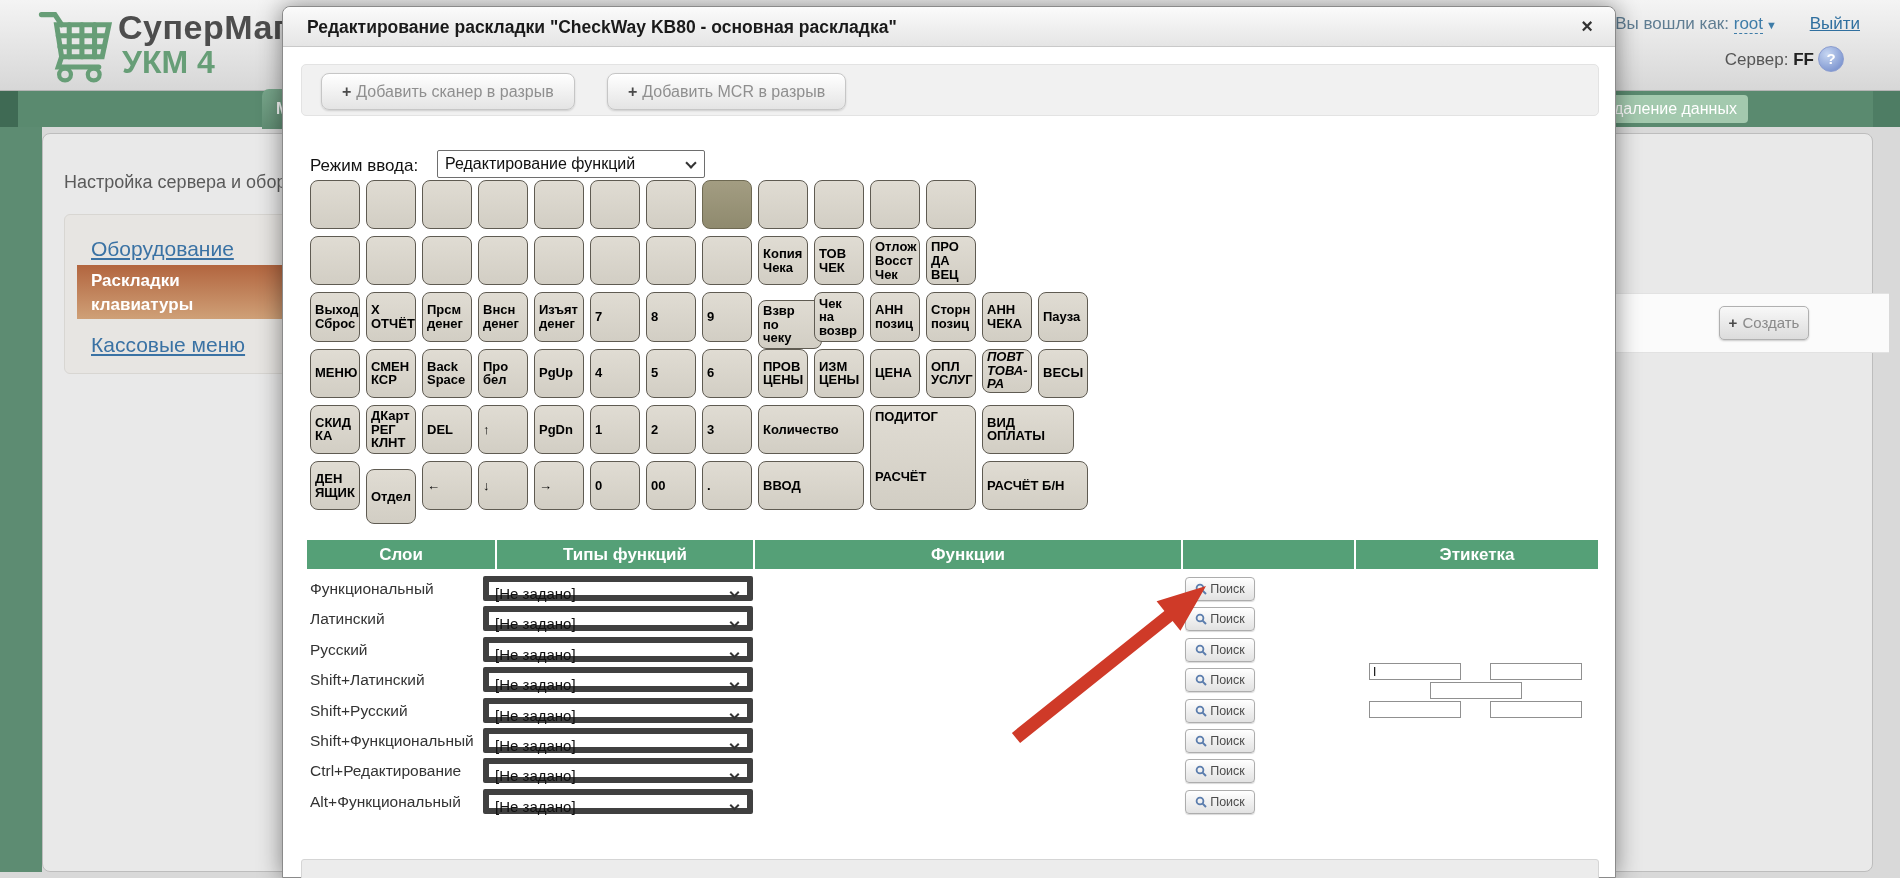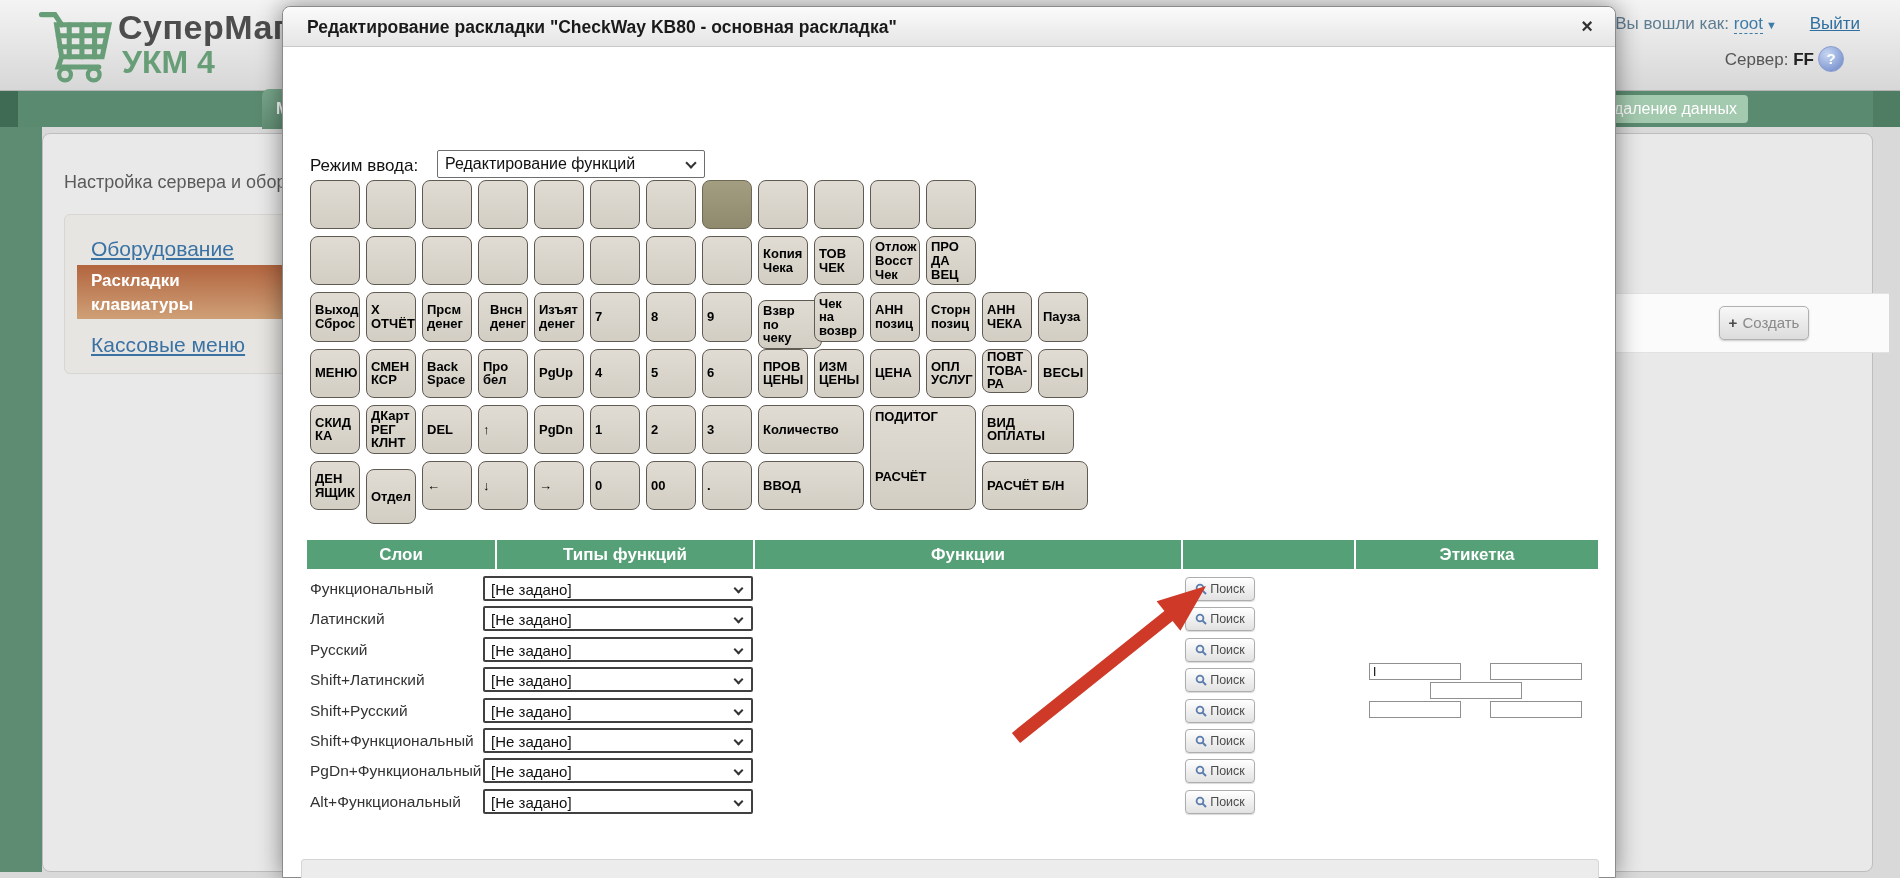--- a/index.html
+++ b/index.html
@@ -56,21 +56,21 @@
   #keyboard { left:27px; top:173px; width:784px; height:332px; }
   .key { position:absolute; background:linear-gradient(#e0dcd3,#d2cec4); border:1px solid #5f5b52; border-radius:8px; display:flex; align-items:center; overflow:hidden; }
   .key .klabel { font-size:13px; font-weight:bold; color:#000; line-height:1.05; white-space:pre-line; padding:2px 1px 2px 4px; text-align:left; }
   .key.dark { background:linear-gradient(#a39d82,#8f8a6e); border-color:#6e6952; }
   .key.tall { flex-direction:column; align-items:flex-start; justify-content:space-between; padding:4px 0 26px 0; }
   .key.tall span { font-size:13px; font-weight:bold; line-height:1.05; padding-left:4px; }
 
   
   .th-cell { position:absolute; top:533px; height:29px; background:#55a077; color:#fff; font-size:17px; font-weight:bold; text-align:center; line-height:29px; }
   .layer-label { position:absolute; left:27px; font-size:15.5px; color:#333; white-space:nowrap; }
-  .fake-select { position:absolute; left:200px; width:270px; height:25px; border:2px solid #404040; border-radius:2px; background:#fff; font-size:15px; color:#111; line-height:23px; padding-left:6px; }
+  .fake-select { position:absolute; left:200px; width:270px; height:25px; border:6px solid #404040; border-radius:2px; background:#fff; font-size:15px; color:#111; line-height:23px; padding-left:6px; }
   .fake-select .chev { top:7px; width:7px; height:7px; }
   .search-btn { position:absolute; left:902px; width:70px; height:24px; background:linear-gradient(#ffffff,#e2e2e2); border:1px solid #adadad; border-radius:4px; font-size:12.5px; color:#4c4c4c; display:flex; align-items:center; justify-content:center; gap:3px; box-shadow:0 1px 1px rgba(0,0,0,0.15); }
   .etq-input { position:absolute; width:92px; height:17px; border:1px solid #909090; background:#fff; font-size:12px; font-family:"Liberation Sans",sans-serif; padding:0 3px; }
   #modal-footer-panel { left:18px; top:852px; width:1298px; height:40px; background:#ececec; border:1px solid #d5d5d5; border-radius:3px; }
   #red-arrow-svg { left:0; top:0; width:1334px; height:872px; pointer-events:none; z-index:60; }
 </style>
 </head>
 <body>
 
 <div id="page-header" class="abs">
@@ -121,20 +121,24 @@
   <div id="create-band" class="abs"></div>
   <div id="create-button" class="abs"><span class="plus-glyph">+</span><span>Создать</span></div>
 </div>
 
 <div id="modal" class="abs">
   <div id="modal-titlebar" class="abs">
     <div id="modal-title" class="abs">Редактирование раскладки "CheckWay KB80 - основная раскладка"</div>
     <div id="modal-close-button" class="abs">×</div>
   </div>
 
+  <div id="toolbar-box" class="abs">
+    <div class="tbtn" id="add-scanner-button"><span class="plus-glyph">+</span><span>Добавить сканер в разрыв</span></div>
+    <div class="tbtn" id="add-mcr-button"><span class="plus-glyph">+</span><span>Добавить MCR в разрыв</span></div>
+  </div>
 
   <div id="input-mode-label" class="abs">Режим ввода:</div>
   <div id="input-mode-select" class="abs">
     <span>Редактирование функций</span>
     <i class="chev"></i>
   </div>
 
   <div id="keyboard" class="abs">
       <div class="key" style="left: 0px; top: 0px; width: 50px; height: 49.2px;">
         <span class="klabel"></span>
@@ -219,21 +223,21 @@
 Сброс</span>
       </div>
       <div class="key" style="left: 56px; top: 112.4px; width: 50px; height: 49.2px;">
         <span class="klabel">X
 ОТЧЁТ</span>
       </div>
       <div class="key" style="left: 112px; top: 112.4px; width: 50px; height: 49.2px;">
         <span class="klabel">Прсм
 денег</span>
       </div>
-      <div class="key" style="left: 168px; top: 112.4px; width: 50px; height: 49.2px; justify-content: flex-end;">
+      <div class="key" style="left: 168px; top: 112.4px; width: 50px; height: 49.2px;">
         <span class="klabel">Внсн
 денег</span>
       </div>
       <div class="key" style="left: 224px; top: 112.4px; width: 50px; height: 49.2px;">
         <span class="klabel">Изъят
 денег</span>
       </div>
       <div class="key" style="left: 280px; top: 112.4px; width: 50px; height: 49.2px;">
         <span class="klabel">7</span>
       </div>
@@ -303,21 +307,21 @@
         <span class="klabel">ИЗМ
 ЦЕНЫ</span>
       </div>
       <div class="key" style="left: 560px; top: 168.6px; width: 50px; height: 49.2px;">
         <span class="klabel">ЦЕНА</span>
       </div>
       <div class="key" style="left: 616px; top: 168.6px; width: 50px; height: 49.2px;">
         <span class="klabel">ОПЛ
 УСЛУГ</span>
       </div>
-      <div class="key" style="left: 672px; top: 168.6px; width: 50px; height: 44px;">
+      <div class="key" style="left: 672px; top: 168.6px; width: 50px; height: 44px; font-style: italic;">
         <span class="klabel">ПОВТ
 ТОВА-
 РА</span>
       </div>
       <div class="key" style="left: 728px; top: 168.6px; width: 50px; height: 49.2px;">
         <span class="klabel">ВЕСЫ</span>
       </div>
       <div class="key" style="left: 0px; top: 224.8px; width: 50px; height: 49.2px;">
         <span class="klabel">СКИД
 КА</span>
@@ -444,21 +448,21 @@
       </div>
       <div class="layer-label" style="top: 725px;">Shift+Функциональный</div>
       <div class="fake-select" style="top: 721px;"><span>[Не задано]</span><i class="chev"></i></div>
       <div class="search-btn" style="top: 722px;">
         <svg width="12" height="12" viewBox="0 0 12 12">
           <circle cx="5" cy="5" r="3.4" fill="none" stroke="#5b7dad" stroke-width="1.8"></circle>
           <line x1="7.6" y1="7.6" x2="11" y2="11" stroke="#5b7dad" stroke-width="2"></line>
         </svg>
         <span>Поиск</span>
       </div>
-      <div class="layer-label" style="top: 755.4px;">PgDn+Функциональный</div>
+      <div class="layer-label" style="top: 755.4px;">Ctrl+Редактирование</div>
       <div class="fake-select" style="top: 751.4px;"><span>[Не задано]</span><i class="chev"></i></div>
       <div class="search-btn" style="top: 752.4px;">
         <svg width="12" height="12" viewBox="0 0 12 12">
           <circle cx="5" cy="5" r="3.4" fill="none" stroke="#5b7dad" stroke-width="1.8"></circle>
           <line x1="7.6" y1="7.6" x2="11" y2="11" stroke="#5b7dad" stroke-width="2"></line>
         </svg>
         <span>Поиск</span>
       </div>
       <div class="layer-label" style="top: 785.8px;">Alt+Функциональный</div>
       <div class="fake-select" style="top: 781.8px;"><span>[Не задано]</span><i class="chev"></i></div>

